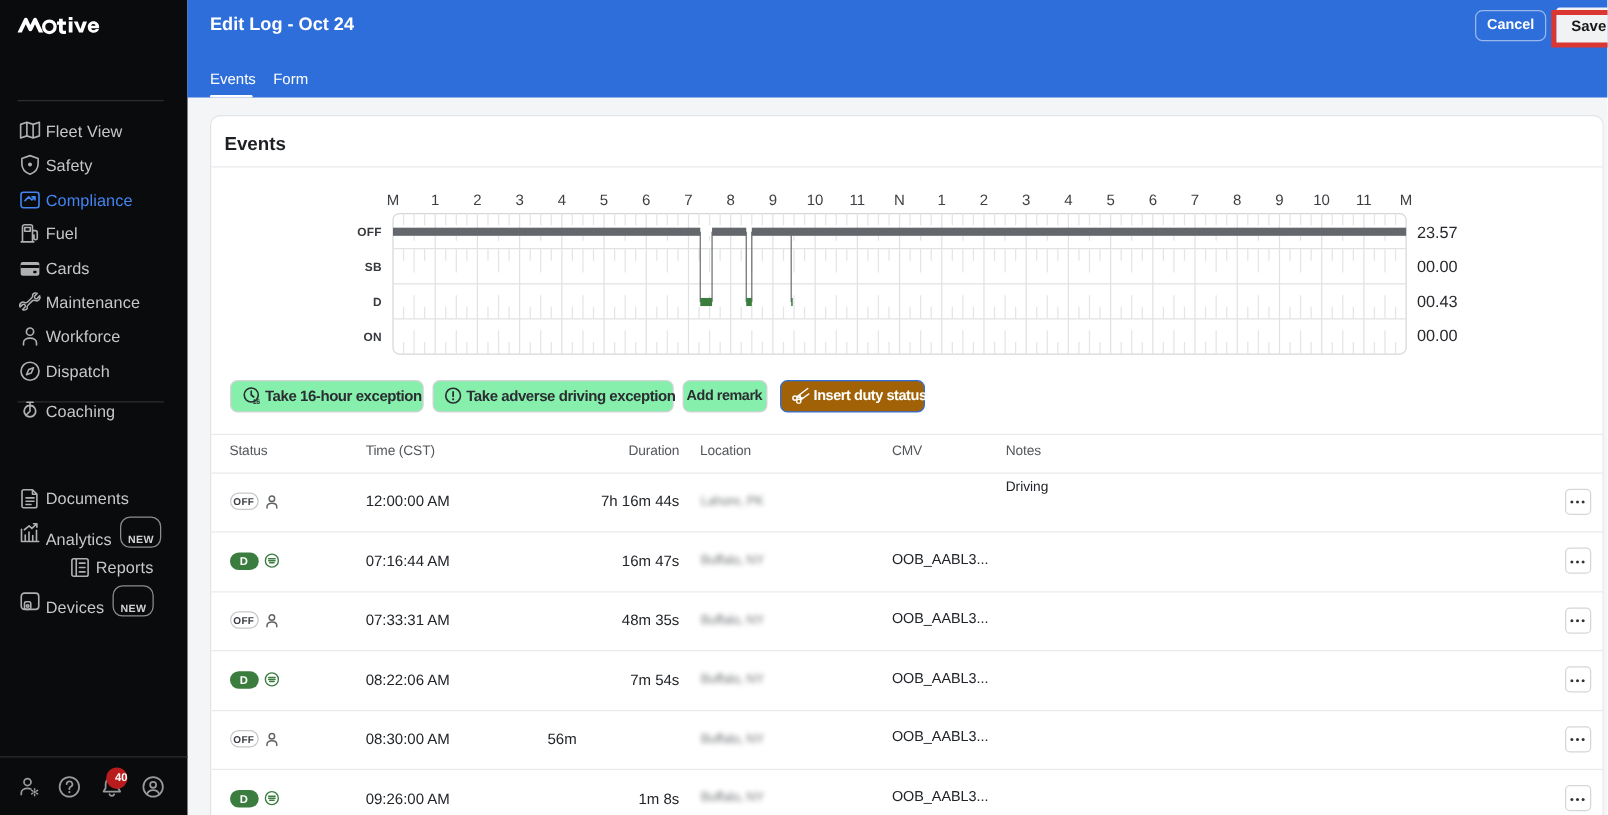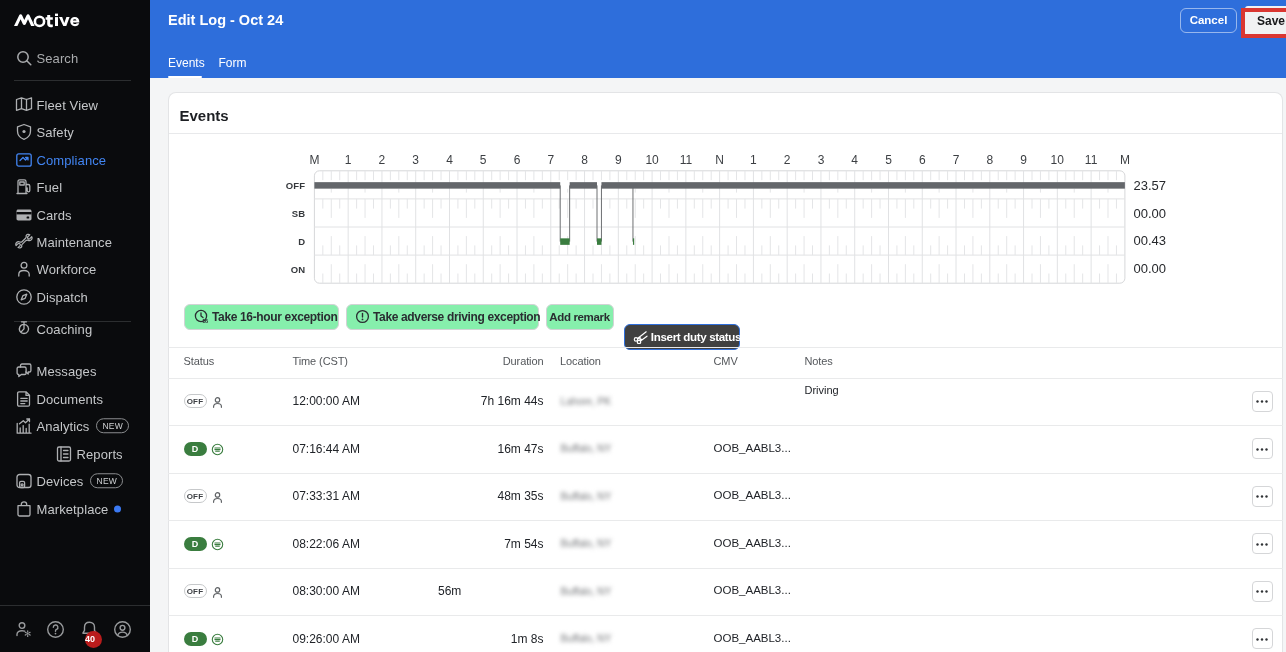--- a/index.html
+++ b/index.html
@@ -3,35 +3,35 @@
 <meta charset="utf-8">
 <style>
 * { margin:0; padding:0; box-sizing:border-box; }
 html,body { width:1286px; height:652px; overflow:hidden; }
 body { font-family:"Liberation Sans", sans-serif; position:relative; background:#f4f5f6; }
 .abs { position:absolute; }
 #sidebar { position:absolute; left:0; top:0; width:150px; height:652px; background:#0a0b0d; }
 .nav-item { position:absolute; left:0; width:150px; height:27px; color:#c5c7c9; font-size:13px; }
 .nav-item .lbl { position:absolute; left:36.5px; top:50%; transform:translateY(-50%); white-space:nowrap; letter-spacing:.1px;}
 .sep { position:absolute; left:14px; width:117px; height:1px; background:#2c2e30; }
-.newpill { display:inline-block; font-size:8.5px; font-weight:400; color:#cfd1d3; border:1px solid #8b8d8f; border-radius:8px; padding:2px 5px 1px; margin-left:7px; letter-spacing:.3px; vertical-align:1.5px;}
+.newpill { display:inline-block; font-size:8.5px; font-weight:700; color:#cfd1d3; border:1px solid #8b8d8f; border-radius:8px; padding:12px 5px 1px; margin-left:7px; letter-spacing:.3px; vertical-align:1.5px;}
 .bluedot { display:inline-block; width:7px; height:7px; border-radius:50%; background:#3b79f2; margin-left:6px; vertical-align:1px;}
 #topbar { position:absolute; left:150px; top:0; width:1136px; height:78px; background:#2e6edb; }
 #title { position:absolute; left:168px; top:12px; color:#fff; font-size:14.5px; font-weight:700; letter-spacing:0; }
 #btn-cancel { position:absolute; left:1180px; top:8px; width:57px; height:25px; border:1px solid rgba(255,255,255,.5); border-radius:6px; color:#fff; font-size:11.5px; font-weight:700; text-align:center; line-height:23px; }
 #btn-save { position:absolute; left:1245px; top:6px; width:55px; height:30px; background:#f1f2f3; border-radius:3px; color:#17181a; font-size:12px; font-weight:700; line-height:30px; padding-left:12px;}
 #save-redbox { position:absolute; left:1241px; top:8px; width:59px; height:30px; border:4px solid #da3732; }
 .tab { position:absolute; top:56px; color:#fff; font-size:12px; }
 #tab-underline { position:absolute; left:168px; top:75.5px; width:34px; height:2.5px; background:#fff; border-radius:2px;}
 #card { position:absolute; left:168px; top:92px; width:1115px; height:560px; background:#fff; border:1px solid #e3e4e6; border-bottom:none; border-radius:8px 8px 0 0; }
 #card-title { position:absolute; left:179.5px; top:107px; font-size:15px; font-weight:700; color:#1d1f23; }
 #card-sep { position:absolute; left:169px; top:133px; width:1113px; height:1px; background:#e8e9eb; }
 .gbtn { position:absolute; top:304px; height:26px; background:#86efac; border:1px solid #d2d3d5; border-radius:6px; font-size:12px; font-weight:700; color:#2a2d31; line-height:24px; white-space:nowrap; letter-spacing:-0.35px; }
 .gbtn svg { vertical-align:-3px; }
-#gbtn4 { background:#404040; border-color:#2e6edb; color:#fff;margin-top:20px; }
+#gbtn4 { background:#a16207; border-color:#2e6edb; color:#fff; }
 .hline { position:absolute; left:168px; width:1115px; height:1px; background:#e9eaeb; }
 .th { position:absolute; top:355px; font-size:11px; color:#54575b; letter-spacing:-0.1px;}
 .td { position:absolute; font-size:12px; color:#212429; white-space:nowrap;}
 .pill-off { position:absolute; width:23px; height:14px; border:1px solid #c6c8ca; border-radius:8px; background:#fff; color:#3c3f43; font-size:8px; font-weight:700; text-align:center; line-height:13px; letter-spacing:.2px;}
 .pill-d { position:absolute; width:23px; height:14px; border-radius:8px; background:#3a7d3f; color:#fff; font-size:9px; font-weight:700; text-align:center; line-height:14px; }
 .blur { filter:blur(2.1px); color:#797b7e; }
 .dots-btn { position:absolute; left:1251.5px; width:21px; height:21px; border:1px solid #d5d6d8; border-radius:4px; background:#fff; }
 .dots-btn svg { position:absolute; left:3.5px; top:8.5px; }
 </style>
 </head>
@@ -41,27 +41,20 @@
 <g fill="#fff">
         <path d="M1 15 L6.2 4.2 a1.6 1.6 0 0 1 2.9 0 L11.3 9 L13.6 4.2 a1.6 1.6 0 0 1 2.9 0 L21.6 15 H18.1 L15 8.3 L12.8 13 a1.65 1.65 0 0 1 -3 0 L7.6 8.3 L4.4 15 Z"></path>
 <circle cx="26.5" cy="10.4" r="4.6" fill="none" stroke="#fff" stroke-width="2.6"></circle>
 <path d="M34.2 4 h3 v2.2 h2.6 v2.6 h-2.6 v3.6 c0 .9.5 1.2 1.3 1.2 .5 0 .9 0 1.3-.2 v2.5 c-.5.2-1.2.3-2 .3-2.2 0-3.6-1-3.6-3.4 V8.8 h-1.6 V6.2 h1.6 Z"></path>
 <rect x="42" y="6.1" width="3" height="8.9"></rect>
         <rect x="42" y="2.6" width="3" height="2.4"></rect>
 <path d="M46 6.1 h3.2 l2.1 6 2.1-6 h3.2 L53.3 15 h-3 Z"></path>
 <path d="M61.8 5.9 c2.7 0 4.5 1.9 4.5 4.7 v.9 h-6.4 c.2 1 1 1.6 2 1.6 .8 0 1.5-.3 1.8-.9 h2.5 c-.5 1.9-2.2 3-4.3 3 -2.8 0-4.7-1.9-4.7-4.6 0-2.8 1.9-4.7 4.6-4.7 Z M59.9 9.6 h3.6 c-.2-.9-.9-1.4-1.8-1.4 -.9 0-1.6.5-1.8 1.4 Z"></path>
       </g>
     </svg>
-<div class="nav-item" style="top:44px; color:#a9abad;">
-<svg width="18" height="18" viewBox="0 0 18 18" style="position:absolute; left:15px; top:50%; transform:translateY(-50%);">
-        <circle cx="8" cy="8" r="5.2" stroke="#a9abad" stroke-width="1.5" fill="none"></circle>
-        <path d="M12 12 L15.8 15.8" stroke="#a9abad" stroke-width="1.5" stroke-linecap="round"></path>
-      </svg>
-<span class="lbl">Search</span>
-    </div>
 <div class="sep" style="top:80px;"></div>
 <div class="nav-item" style="top:91.5px;">
       <svg width="18" height="18" viewBox="0 0 18 18" style="position:absolute; left:15px; top:50%; transform:translateY(-50%);">
         <path stroke="#aeb0b2" stroke-width="1.3" fill="none" stroke-linecap="round" stroke-linejoin="round" d="M1.5 3.5 L6.5 1.8 L11.5 3.5 L16.5 1.8 V12.7 L11.5 14.4 L6.5 12.7 L1.5 14.4 Z M6.5 1.8 V12.7 M11.5 3.5 V14.4"></path>
       </svg>
       <span class="lbl">Fleet View</span>
     </div>
 <div class="nav-item" style="top:118.9px;">
       <svg width="18" height="18" viewBox="0 0 18 18" style="position:absolute; left:15px; top:50%; transform:translateY(-50%);">
         <path stroke="#aeb0b2" stroke-width="1.3" fill="none" stroke-linecap="round" stroke-linejoin="round" d="M9 1.5 L15.5 3.8 V8 C15.5 12.2 12.7 15 9 16.4 C5.3 15 2.5 12.2 2.5 8 V3.8 Z"></path>
@@ -110,27 +103,20 @@
       </svg>
       <span class="lbl">Dispatch</span>
     </div>
 <div class="sep" style="top:320.5px;"></div>
 <div class="nav-item" style="top:315px;">
       <svg width="18" height="18" viewBox="0 0 18 18" style="position:absolute; left:15px; top:50%; transform:translateY(-50%);">
         <path stroke="#aeb0b2" stroke-width="1.3" fill="none" stroke-linecap="round" stroke-linejoin="round" d="M6.5 1.8 h5 M9 1.8 v2.5 M9 4.3 a4.6 4.6 0 1 1 -0.1 0 Z M9 4.3 a4.6 4.6 0 0 0 -3.2 7.9 L9 8.9 V4.3"></path>
       </svg>
       <span class="lbl">Coaching</span>
     </div>
-<div class="nav-item" style="top:357.8px;">
-      <svg width="18" height="18" viewBox="0 0 18 18" style="position:absolute; left:15px; top:50%; transform:translateY(-50%);">
-        <path stroke="#aeb0b2" stroke-width="1.3" fill="none" stroke-linecap="round" stroke-linejoin="round" d="M5.5 5 V3.6 c0-.9.6-1.6 1.5-1.6 h7.4 c.9 0 1.5.7 1.5 1.6 v4.8 c0 .9-.6 1.6-1.5 1.6 h-1.2 v2 l-2.4-2"></path>
-        <path stroke="#aeb0b2" stroke-width="1.3" fill="none" stroke-linecap="round" stroke-linejoin="round" d="M2.1 6.6 c0-.9.6-1.6 1.5-1.6 h6 c.9 0 1.5.7 1.5 1.6 v4.3 c0 .9-.6 1.6-1.5 1.6 H6.3 l-2.5 2.1 v-2.1 h-.2 c-.9 0-1.5-.7-1.5-1.6 Z"></path>
-      </svg>
-      <span class="lbl">Messages</span>
-    </div>
 <div class="nav-item" style="top:385.3px;">
       <svg width="18" height="18" viewBox="0 0 18 18" style="position:absolute; left:15px; top:50%; transform:translateY(-50%);">
         <path stroke="#aeb0b2" stroke-width="1.3" fill="none" stroke-linecap="round" stroke-linejoin="round" d="M4 1.8 h7 l3.5 3.5 V14.7 c0 .8-.6 1.5-1.4 1.5 H4 c-.8 0-1.4-.7-1.4-1.5 V3.3 c0-.8.6-1.5 1.4-1.5 Z M11 1.8 V5.4 h3.5 M5.8 8.3 h6.4 M5.8 11 h6.4 M5.8 13.6 h4"></path>
       </svg>
       <span class="lbl">Documents</span>
     </div>
 <div class="nav-item" style="top:412.8px;">
       <svg width="18" height="18" viewBox="0 0 18 18" style="position:absolute; left:15px; top:50%; transform:translateY(-50%);">
         <path stroke="#aeb0b2" stroke-width="1.3" fill="none" stroke-linecap="round" stroke-linejoin="round" d="M2.2 16.2 V6.5 M2.2 16.2 H16 M5.2 16 v-5 M8.2 16 V8.6 M11.2 16 v-4.6 M14.2 16 V7.2 M4.5 6.8 L8.3 3.7 l2.2 2 L14.5 2 M14.5 2 h-2.7 M14.5 2 v2.7"></path>
       </svg>
@@ -143,26 +129,20 @@
       </svg>
       <span class="lbl">Reports</span>
     </div>
 <div class="nav-item" style="top:467.8px;">
       <svg width="18" height="18" viewBox="0 0 18 18" style="position:absolute; left:15px; top:50%; transform:translateY(-50%);">
         <rect x="2" y="2.5" width="14" height="13" rx="2.6" stroke="#aeb0b2" stroke-width="1.3" fill="none" stroke-linecap="round" stroke-linejoin="round"></rect>
         <rect x="4.6" y="9.4" width="5" height="6.1" rx="1.3" stroke="#aeb0b2" stroke-width="1.3" fill="none" stroke-linecap="round" stroke-linejoin="round"></rect>
         <circle cx="7.1" cy="12.8" r="1" stroke="#aeb0b2" stroke-width="1.3" fill="none" stroke-linecap="round" stroke-linejoin="round"></circle>
       </svg>
       <span class="lbl">Devices<span class="newpill">NEW</span></span>
-    </div>
-<div class="nav-item" style="top:495.3px;">
-      <svg width="18" height="18" viewBox="0 0 18 18" style="position:absolute; left:15px; top:50%; transform:translateY(-50%);">
-        <path stroke="#aeb0b2" stroke-width="1.3" fill="none" stroke-linecap="round" stroke-linejoin="round" d="M3 5.6 H15 V14.4 c0 .9-.7 1.6-1.6 1.6 H4.6 c-.9 0-1.6-.7-1.6-1.6 Z M6.3 5.6 V4.4 c0-1.5 1.2-2.6 2.7-2.6 s2.7 1.1 2.7 2.6 V5.6"></path>
-      </svg>
-      <span class="lbl">Marketplace<span class="bluedot"></span></span>
     </div>
 <div class="abs" style="left:0; top:605px; width:150px; height:1px; background:#2c2e30;"></div>
 <svg class="abs" style="left:14px; top:620px;" width="19" height="19" viewBox="0 0 19 19" fill="none" stroke="#989a9c" stroke-width="1.4" stroke-linecap="round">
       <circle cx="8" cy="5.6" r="2.8"></circle>
       <path d="M3 15.5 v-1.2 c0-2.2 2.2-3.6 5-3.6 1 0 1.9.2 2.7.5"></path>
       <circle cx="13.7" cy="13.7" r="1.1" fill="#989a9c" stroke="none"></circle>
       <path d="M13.7 10.9 v1 M13.7 15.5 v1 M16.1 12.3 l-.9.5 M12.2 14.6 l-.9.5 M11.3 12.3 l.9.5 M15.2 14.6 l.9.5" stroke-width="1.2"></path>
     </svg>
 <svg class="abs" style="left:46px; top:620px;" width="19" height="19" viewBox="0 0 19 19" fill="none" stroke="#989a9c" stroke-width="1.4">
       <circle cx="9.5" cy="9.5" r="7.8"></circle>
@@ -170,21 +150,21 @@
       <circle cx="9.5" cy="13.6" r="0.9" fill="#989a9c" stroke="none"></circle>
     </svg>
 <svg class="abs" style="left:80px; top:620px;" width="19" height="19" viewBox="0 0 19 19" fill="none" stroke="#989a9c" stroke-width="1.4" stroke-linecap="round" stroke-linejoin="round">
       <path d="M9.5 2.2 c-3 0-5 2.1-5 5 v3.2 l-1.6 2.8 h13.2 l-1.6-2.8 V7.2 c0-2.9-2-5-5-5 Z M7.6 15.4 a2 2 0 0 0 3.8 0"></path>
     </svg>
 <svg class="abs" style="left:113px; top:620px;" width="19" height="19" viewBox="0 0 19 19" fill="none" stroke="#989a9c" stroke-width="1.4">
       <circle cx="9.5" cy="9.5" r="7.8"></circle>
       <circle cx="9.5" cy="7.8" r="2.4"></circle>
       <path d="M4.6 15.6 c.6-2.2 2.6-3.5 4.9-3.5 s4.3 1.3 4.9 3.5" stroke-linecap="round"></path>
     </svg>
-<div class="abs" style="left:85px; top:631px; width:17px; height:17px; border-radius:50%; background:#b91c1c; color:#fff; font-size:9px; font-weight:700; text-align:left; line-height:17px;">40</div>
+<div class="abs" style="left:85px; top:614px; width:17px; height:17px; border-radius:50%; background:#b91c1c; color:#fff; font-size:9px; font-weight:700; text-align:right; line-height:17px;">40</div>
 </div>
 <div id="topbar"></div>
 <div id="title">Edit Log - Oct 24</div>
 <div id="btn-cancel">Cancel</div>
 <div id="btn-save">Save</div>
 <div id="save-redbox"></div>
 <div class="tab" style="left:168px;">Events</div>
 <div class="tab" style="left:218.5px;">Form</div>
 <div id="tab-underline"></div>
 <div id="card"></div>

